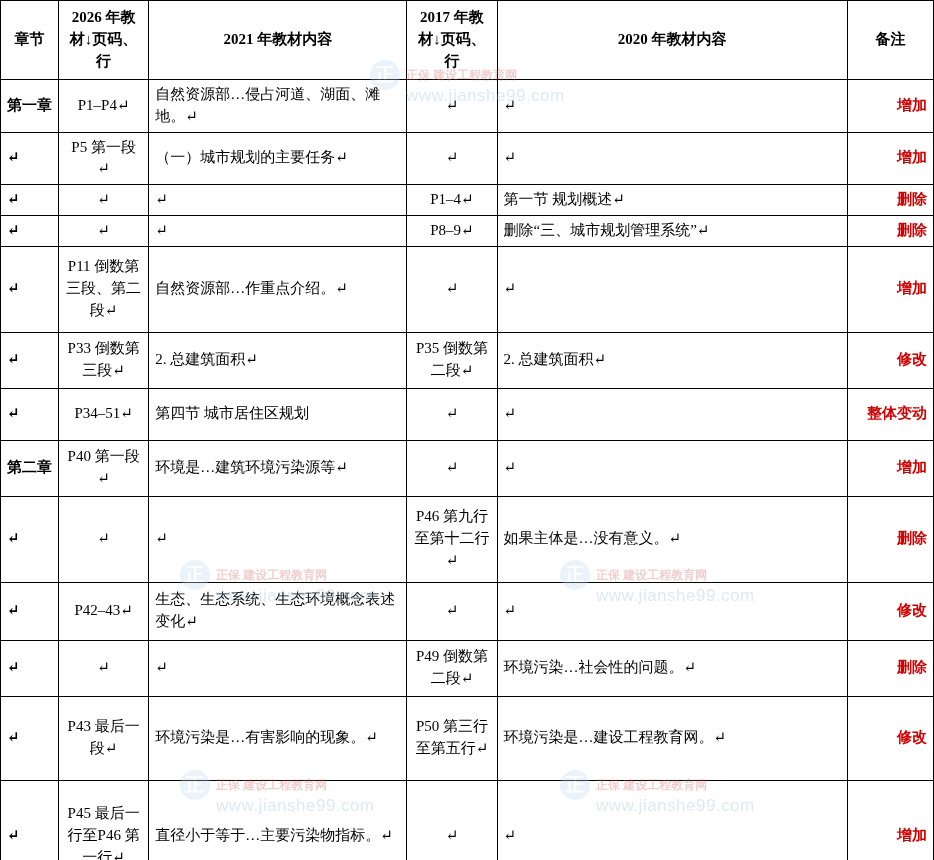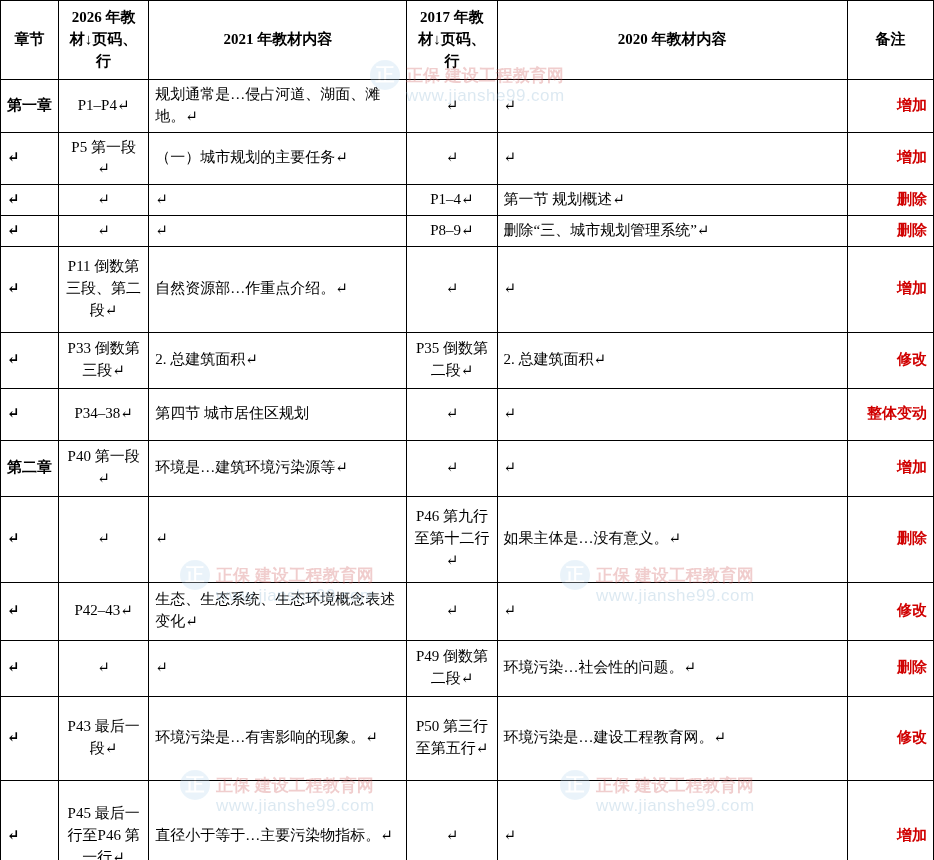--- a/index.html
+++ b/index.html
@@ -71,21 +71,21 @@
     color: #ffffff;
     text-align: center;
     line-height: 30px;
     font-size: 19px;
     font-weight: bold;
     vertical-align: middle;
     margin-right: 6px;
   }
   .wm .txt1 {
     color: #cf5b5b;
-    font-size: 17px;
+    font-size: 12px;
     font-weight: bold;
     vertical-align: middle;
   }
   .wm .txt2 {
     display: block;
     color: #8fb7d4;
     font-size: 17px;
     letter-spacing: 0.5px;
     margin-left: 36px;
     margin-top: -4px;
@@ -117,21 +117,21 @@
         <th>2021 年教材内容</th>
         <th>2017 年教材↓页码、行</th>
         <th>2020 年教材内容</th>
         <th>备注</th>
       </tr>
     </thead>
     <tbody>
       <tr style="height:48px">
         <td class="ch">第一章</td>
         <td class="pg">P1–P4↵</td>
-        <td class="txt">规划通常是…侵占河道、湖面、滩地。↵</td>
+        <td class="txt">自然资源部…侵占河道、湖面、滩地。↵</td>
         <td class="pg">↵</td>
         <td class="txt">↵</td>
         <td class="note">增加</td>
       </tr>
       <tr style="height:44px">
         <td class="ch">↵</td>
         <td class="pg">P5 第一段↵</td>
         <td class="txt">（一）城市规划的主要任务↵</td>
         <td class="pg">↵</td>
         <td class="txt">↵</td>
@@ -164,21 +164,21 @@
       <tr style="height:56px">
         <td class="ch">↵</td>
         <td class="pg">P33 倒数第三段↵</td>
         <td class="txt">2. 总建筑面积↵</td>
         <td class="pg">P35 倒数第二段↵</td>
         <td class="txt">2. 总建筑面积↵</td>
         <td class="note">修改</td>
       </tr>
       <tr style="height:52px">
         <td class="ch">↵</td>
-        <td class="pg">P34–38↵</td>
+        <td class="pg">P34–51↵</td>
         <td class="txt">第四节  城市居住区规划</td>
         <td class="pg">↵</td>
         <td class="txt">↵</td>
         <td class="note">整体变动</td>
       </tr>
       <tr style="height:56px">
         <td class="ch">第二章</td>
         <td class="pg">P40 第一段↵</td>
         <td class="txt">环境是…建筑环境污染源等↵</td>
         <td class="pg">↵</td>

